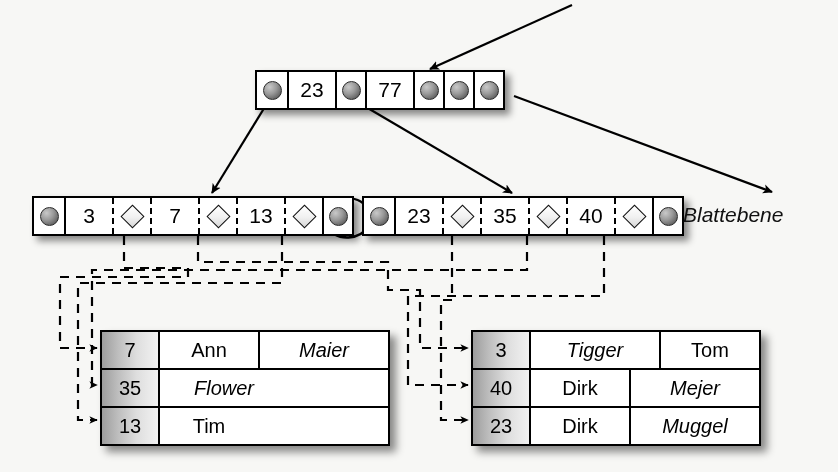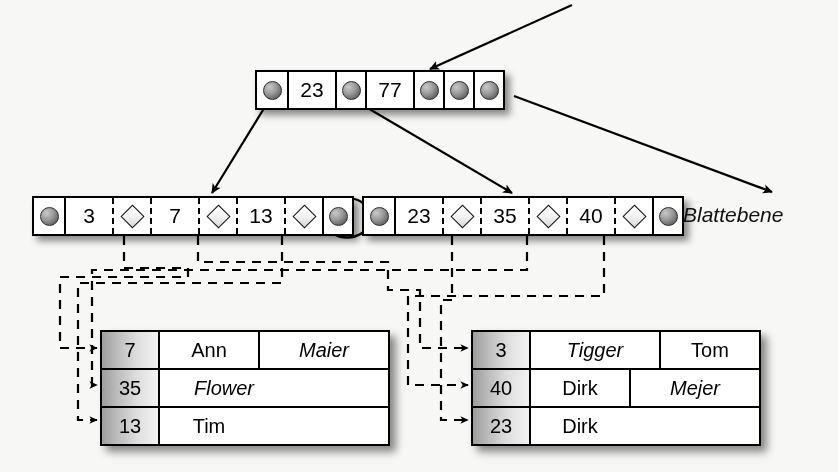--- a/index.html
+++ b/index.html
@@ -245,18 +245,19 @@
         <div class="tcell n">Tom</div>
       </div>
       <div class="trow">
         <div class="tcell k">40</div>
         <div class="tcell n">Dirk</div>
         <div class="tcell s">Mejer</div>
       </div>
       <div class="trow">
         <div class="tcell k">23</div>
         <div class="tcell n">Dirk</div>
+        <div class="tcell s">Muggel</div>
       </div>
     </div>
 
   <div class="caption" style="left:683px;top:203px;">Blattebene</div>
 
 </div>
 
 </body></html>

